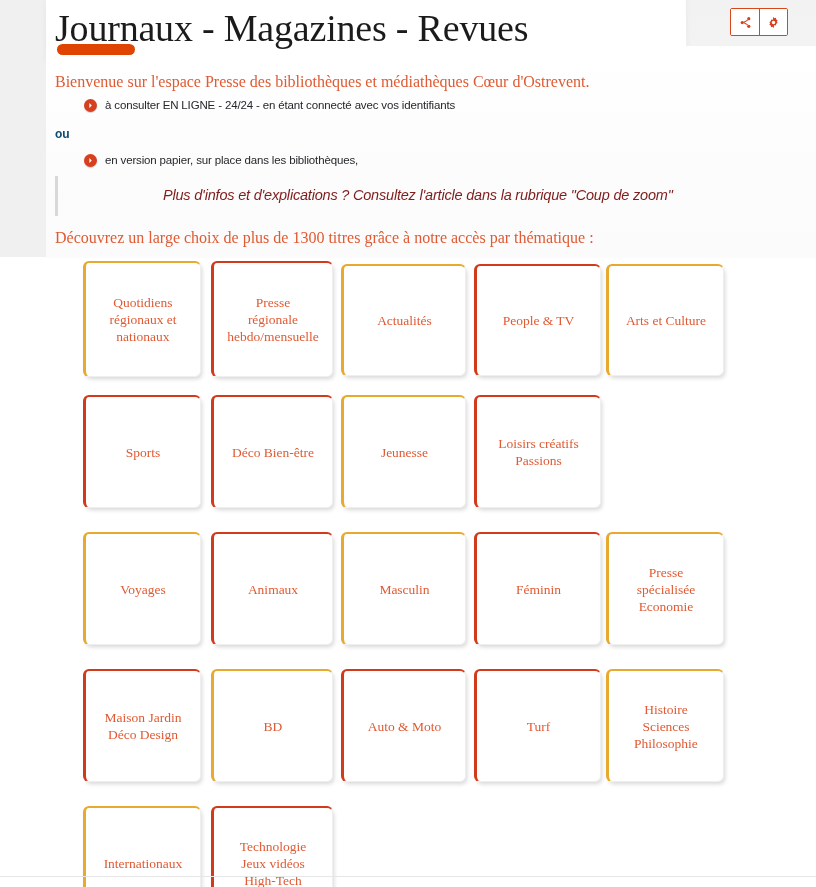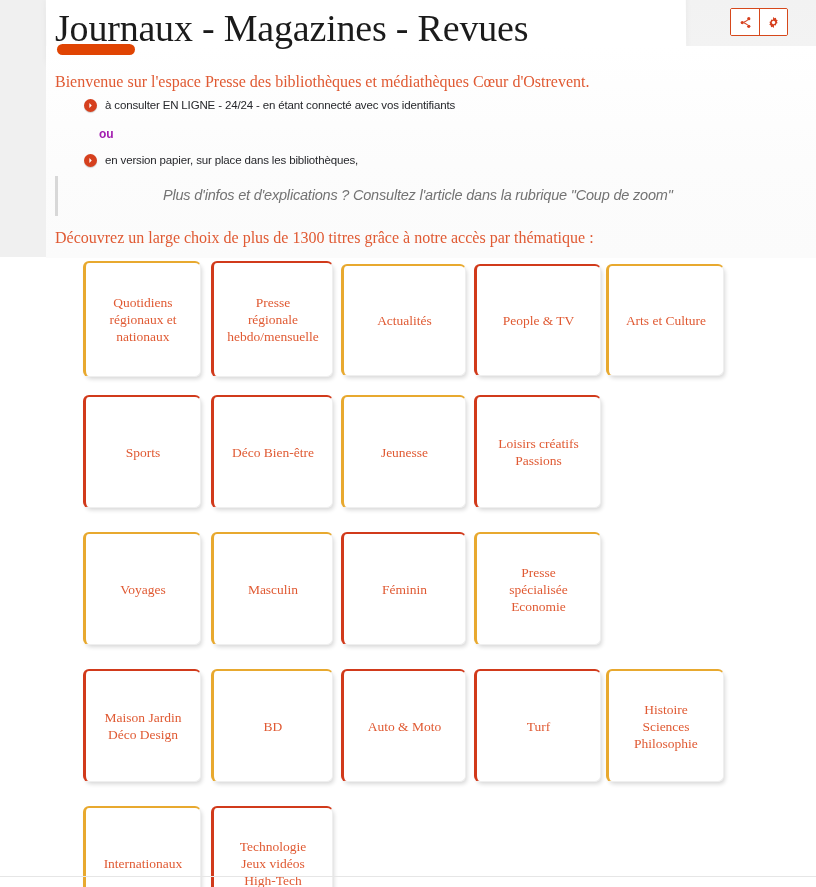--- a/index.html
+++ b/index.html
@@ -149,23 +149,22 @@
     letter-spacing: -0.15px;
   }
 
   .or-text {
     position: absolute;
     left: 55px;
     top: 127px;
     font-family: "Liberation Sans", sans-serif;
     font-size: 12px;
     font-weight: bold;
-    color: #a21caf;
+    color: #0c4a6e;
     letter-spacing: 0px;
-    margin-left: 44px;
   }
 
   
   .quote-block {
     position: absolute;
     left: 55px;
     top: 176px;
     width: 700px;
     border-left: 3px solid #d8d8d8;
     padding-left: 0;
@@ -173,21 +172,21 @@
     height: 40px;
   }
   .quote-text {
     position: absolute;
     left: 163px;
     top: 185px;
     font-family: "Liberation Sans", sans-serif;
     font-style: italic;
     font-size: 14.5px;
     line-height: 20px;
-    color: #737373;
+    color: #7f1d1d;
     white-space: nowrap;
     letter-spacing: -0.2px;
   }
 
   .discover-line {
     position: absolute;
     left: 55px;
     top: 227px;
     font-family: "Liberation Serif", serif;
     font-size: 16px;
@@ -374,20 +373,23 @@
         </div>
         <div class="tile red">
           <span class="tile-label">Loisirs créatifs
 Passions</span>
         </div>
       </div>
       <div class="grid-row row3">
         <div class="tile">
           <span class="tile-label">Voyages</span>
         </div>
+        <div class="tile red">
+          <span class="tile-label">Animaux</span>
+        </div>
         <div class="tile">
           <span class="tile-label">Masculin</span>
         </div>
         <div class="tile red">
           <span class="tile-label">Féminin</span>
         </div>
         <div class="tile">
           <span class="tile-label">Presse
 spécialisée
 Economie</span>

